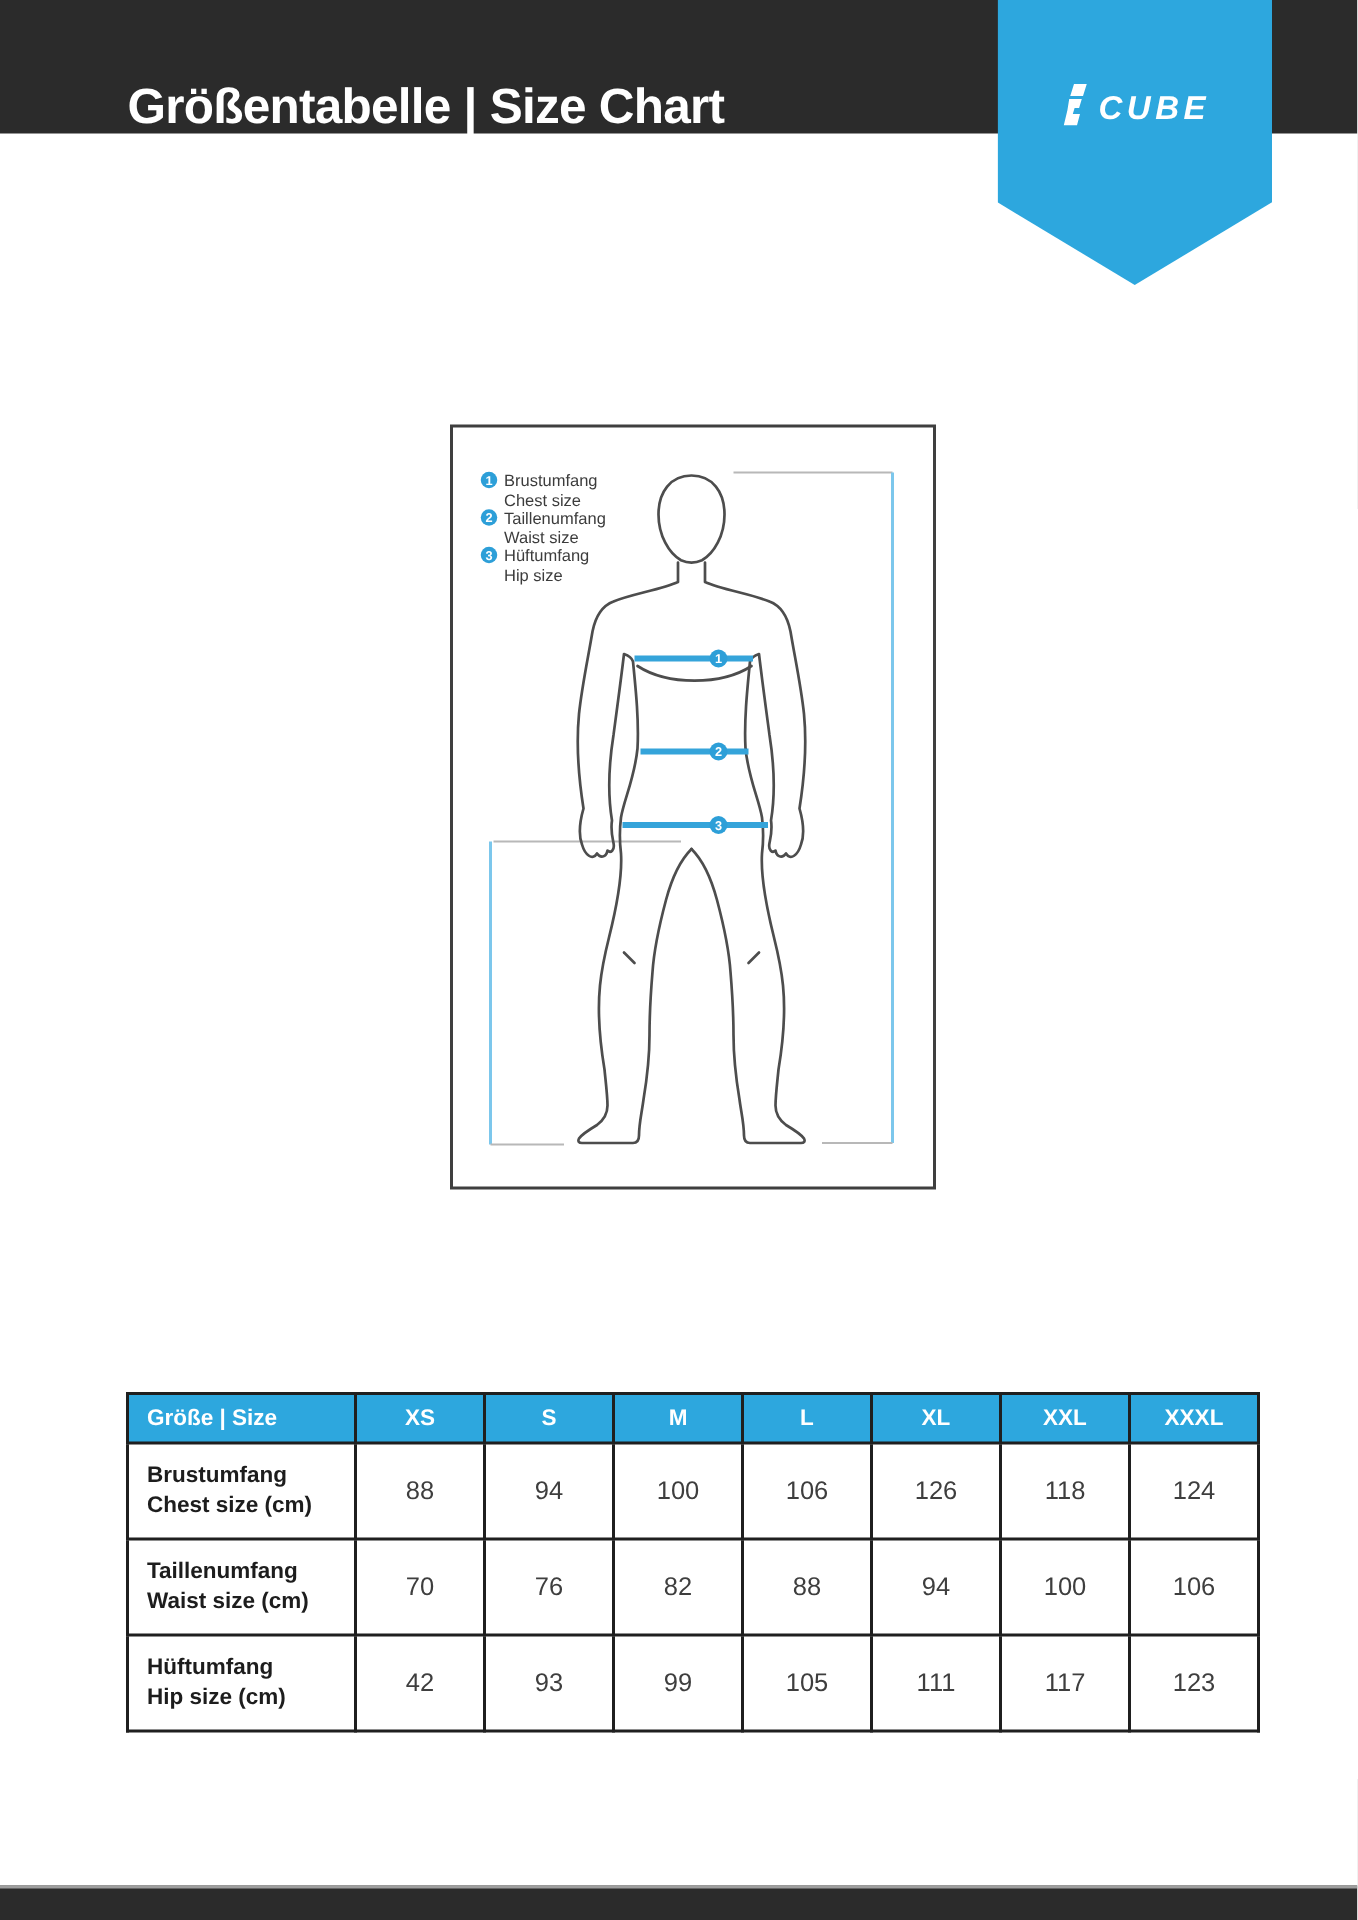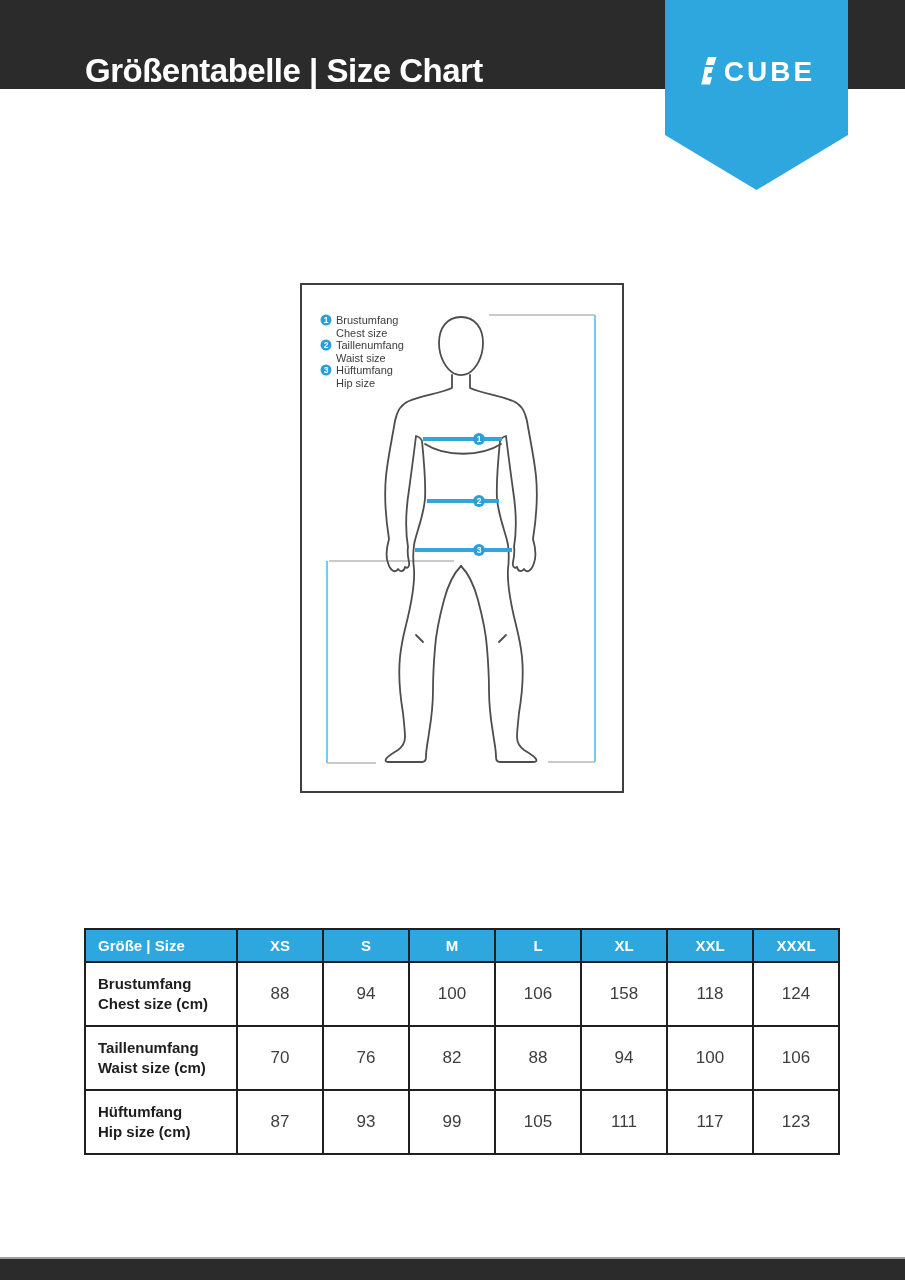--- a/index.html
+++ b/index.html
@@ -54,22 +54,23 @@
     left: 0; top: 56px;
     width: 100%;
     display: flex;
     align-items: center;
     justify-content: center;
     gap: 5px;
   }
   .cube-icon svg { display: block; }
   .cube-text {
     color: #ffffff;
-    font-size: 28px;
-    font-weight: 700;
+    font-size: 22px;
+    font-weight: 700;
+    font-style: italic;
     letter-spacing: 3px;
   }
   
   .figure-box {
     position: absolute;
     left: 300px; top: 283px;
     width: 324px; height: 510px;
     border: 2px solid #3f3f3f;
     background: #ffffff;
   }
@@ -264,21 +265,21 @@
     <tbody>
       <tr>
         <th>
           <div>Brustumfang</div>
           <div>Chest size (cm)</div>
         </th>
         <td>88</td>
         <td>94</td>
         <td>100</td>
         <td>106</td>
-        <td>158</td>
+        <td>126</td>
         <td>118</td>
         <td>124</td>
       </tr>
       <tr>
         <th>
           <div>Taillenumfang</div>
           <div>Waist size (cm)</div>
         </th>
         <td>70</td>
         <td>76</td>
@@ -286,21 +287,21 @@
         <td>88</td>
         <td>94</td>
         <td>100</td>
         <td>106</td>
       </tr>
       <tr>
         <th>
           <div>Hüftumfang</div>
           <div>Hip size (cm)</div>
         </th>
-        <td>87</td>
+        <td>42</td>
         <td>93</td>
         <td>99</td>
         <td>105</td>
         <td>111</td>
         <td>117</td>
         <td>123</td>
       </tr>
     </tbody>
   </table>
 

